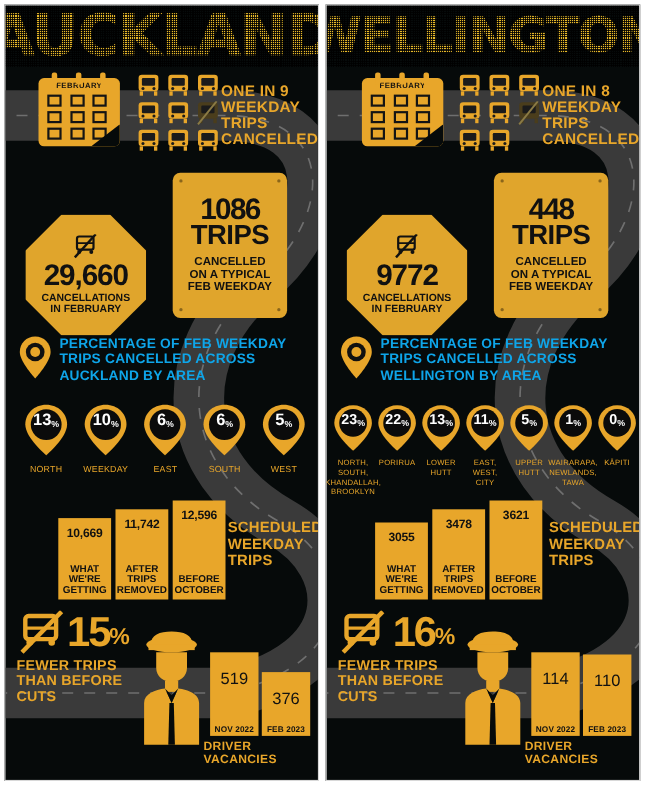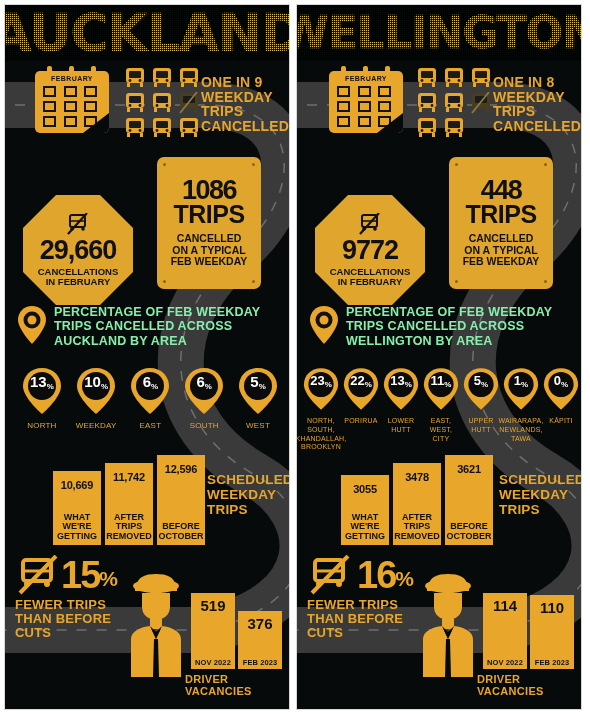--- a/index.html
+++ b/index.html
@@ -104,21 +104,21 @@
     color:#111;text-align:center;
   }
   .sign .num{font-size:27px;font-weight:bold;line-height:0.92;letter-spacing:-1.5px;}
   .sign .trips{font-size:25px;font-weight:bold;line-height:0.95;letter-spacing:-0.5px;}
   .sign .desc{font-size:10.5px;font-weight:bold;line-height:1.1;margin-top:6px;}
   .screw{position:absolute;width:3px;height:3px;border-radius:50%;background:#8a651a;}
 
   
   .pin-head{position:absolute;display:flex;align-items:flex-start;gap:7px;}
   .pin-head .htxt{
-    font-size:12.5px;font-weight:bold;color:#86efac;line-height:1.15;letter-spacing:0.2px;
+    font-size:12.5px;font-weight:bold;color:#0ea5e9;line-height:1.15;letter-spacing:0.2px;
   }
 
   
   .pins{position:absolute;display:flex;}
   .pinbox{display:flex;flex-direction:column;align-items:center;}
   .pct-pin{position:relative;}
   .pct-val{
     position:absolute;left:0;right:0;top:7px;text-align:center;
     color:#fff;font-weight:bold;font-size:15px;line-height:1;
   }
@@ -151,21 +151,21 @@
   .fewer .ftxt{
     color:#e8a62a;font-weight:bold;font-size:13px;line-height:1.08;margin-top:3px;letter-spacing:0.2px;
   }
 
   
   .dbars{position:absolute;display:flex;align-items:flex-end;gap:3px;}
   .dbar{
     background:#e8a62a;position:relative;display:flex;flex-direction:column;
     justify-content:space-between;align-items:center;color:#111;
   }
-  .dbar .v{font-size:15px;font-weight:bold;padding-top:4px;}
+  .dbar .v{font-size:15px;font-weight:normal;padding-top:16px;}
   .dbar .l{font-size:7.5px;font-weight:bold;padding-bottom:2px;letter-spacing:0.1px;}
   .dcap{
     position:absolute;color:#e8a62a;font-weight:bold;font-size:11px;letter-spacing:0.3px;
   }
 </style>
 </head>
 <body>
 
 <div class="stage">
 

